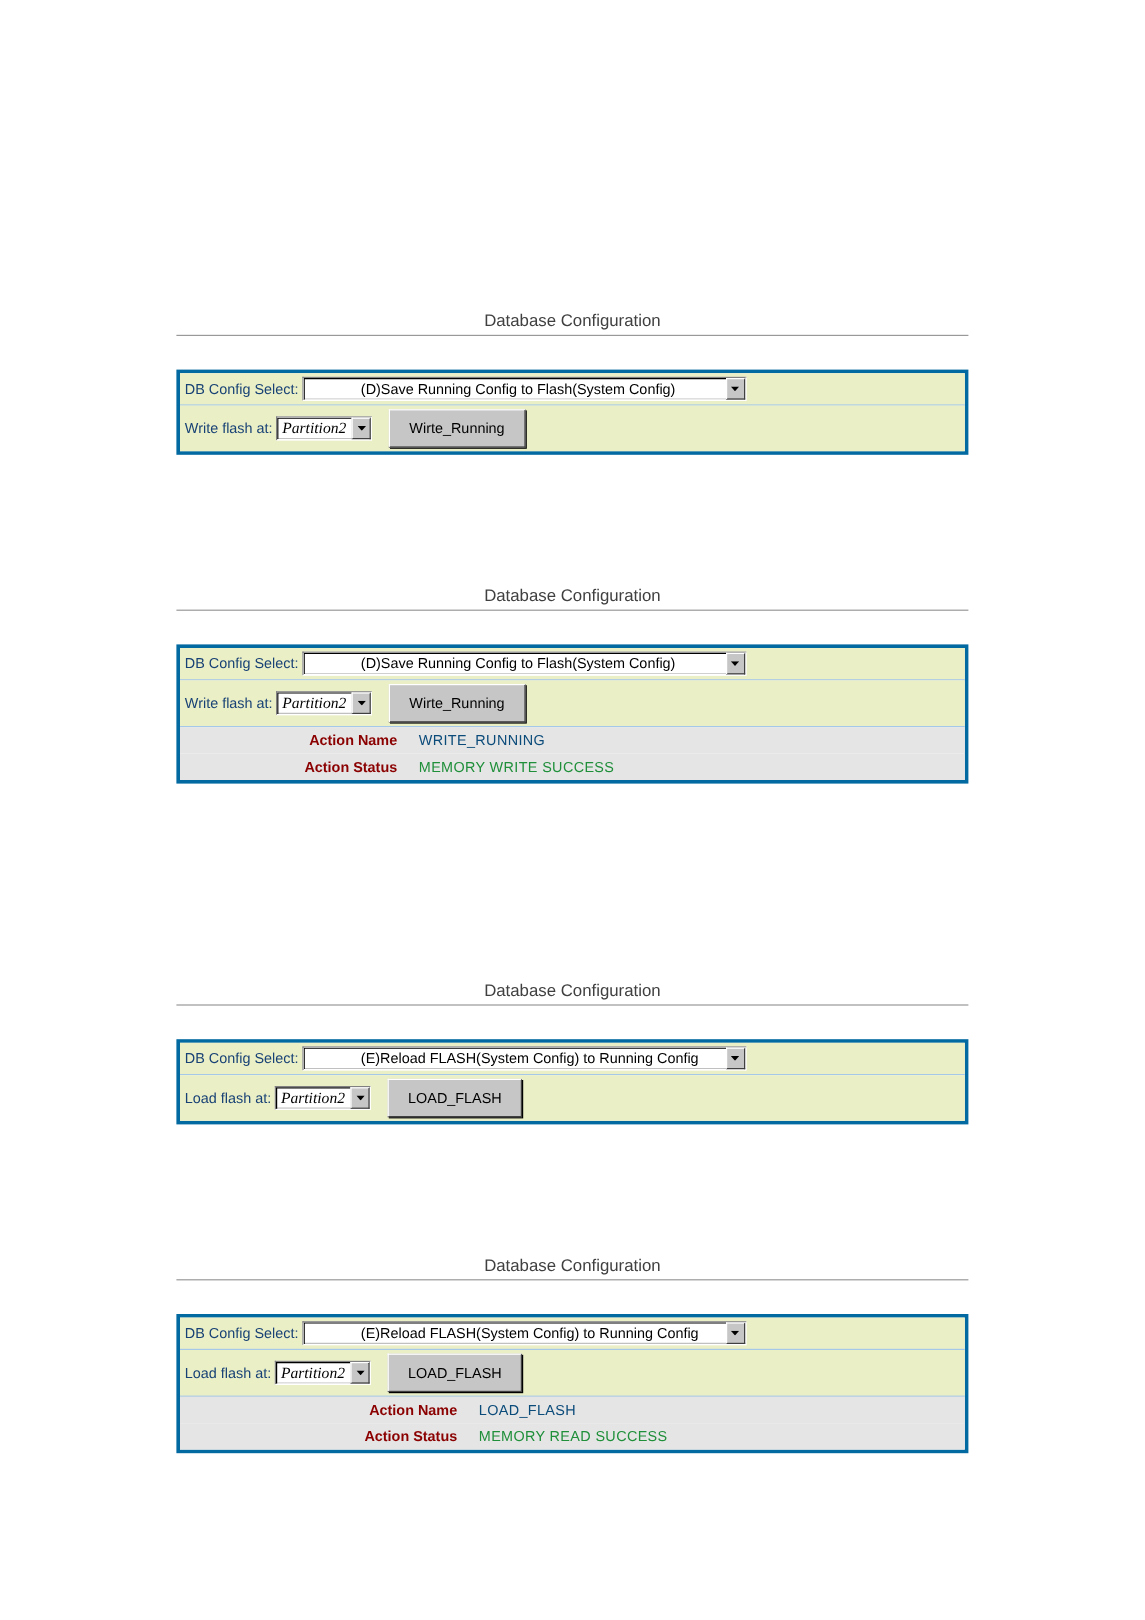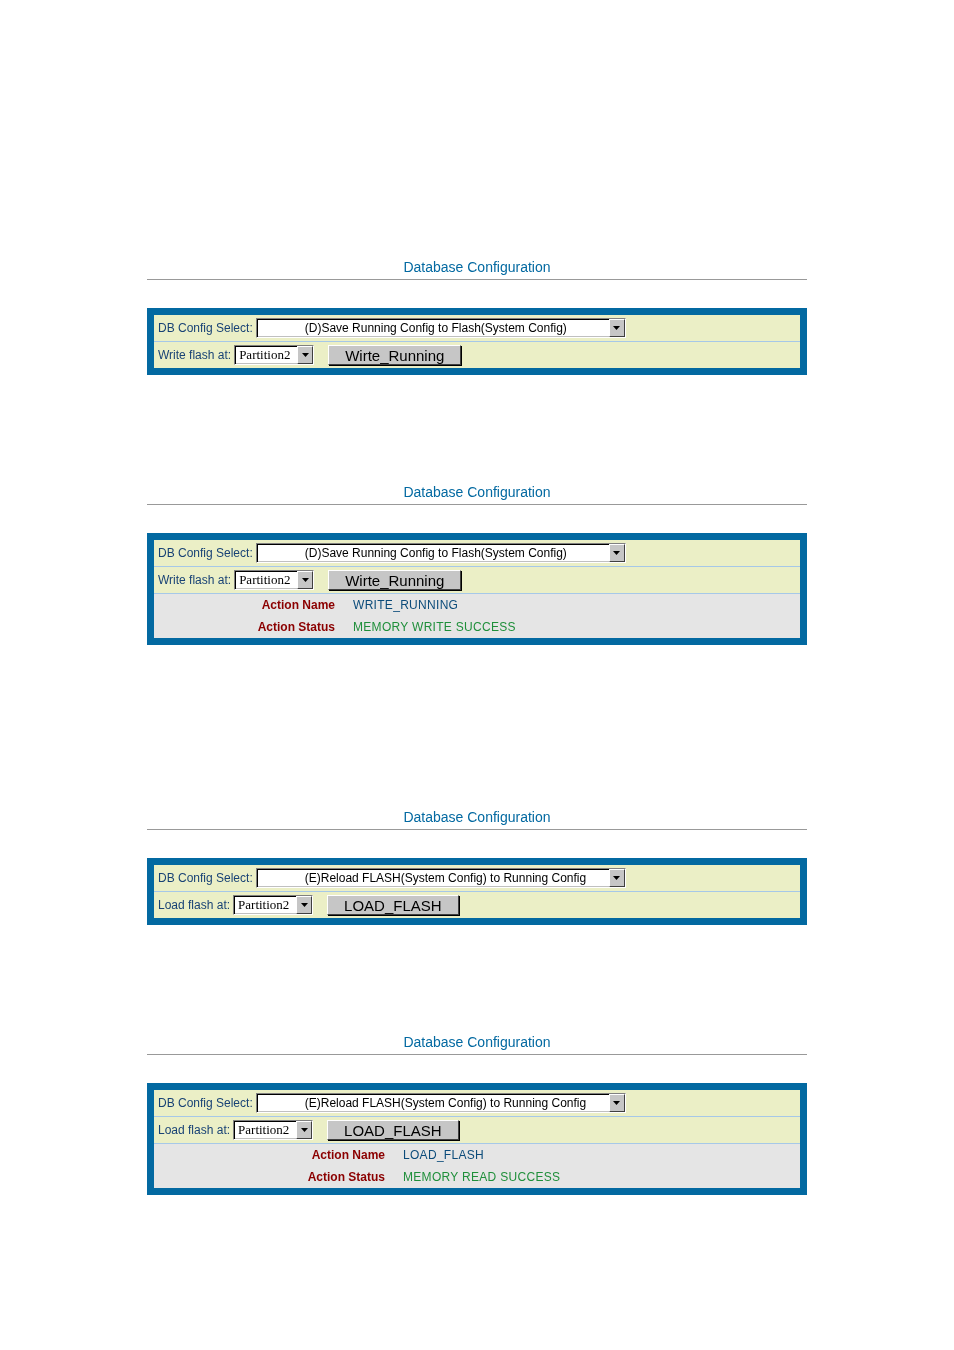--- a/index.html
+++ b/index.html
@@ -19,33 +19,33 @@
   .section {
     margin-bottom: 50px;
   }
   .title-block {
     margin: 0 auto;
     width: 660px;
     padding-top: 10px;
   }
   .title {
     text-align: center;
-    color: #0369a1;
+    color: #404040;
     font-size: 14px;
     margin: 0;
     padding: 4px 0 2px 0;
   }
   .title-underline {
     border-bottom: 1px solid #999;
     margin-top: 2px;
   }
   .panel {
     margin: 28px auto 0 auto;
     width: 660px;
-    border: 7px solid #0369a1;
+    border: 3px solid #0369a1;
     border-collapse: collapse;
     box-sizing: border-box;
   }
   .panel-row {
     background: #ebefc6;
     border-bottom: 1px solid #a6c8e8;
     padding: 3px 4px;
     display: flex;
     align-items: center;
     min-height: 24px;
@@ -74,20 +74,21 @@
   .select-text {
     padding: 2px 4px;
     font-size: 12px;
     line-height: 14px;
     white-space: nowrap;
     overflow: hidden;
   }
   .select-text.serif {
     font-family: "Times New Roman", serif;
     font-size: 13px;
+    font-style: italic;
   }
   .select-wide .select-text { width: 300px; margin-left: 44px; }
   .select-narrow .select-text { width: 54px; }
   .select-arrow {
     width: 16px;
     background: #c6c6c6;
     border-top: 1px solid #ffffff;
     border-left: 1px solid #ffffff;
     border-bottom: 1px solid #404040;
     border-right: 1px solid #404040;
@@ -95,30 +96,30 @@
     align-items: center;
     justify-content: center;
     box-sizing: border-box;
   }
   .select-arrow svg { display: block; }
   
   .btn {
     display: inline-flex;
     align-items: center;
     justify-content: center;
-    height: 20px;
+    height: 32px;
     padding: 0 16px;
     margin-left: 14px;
     background: #c6c6c6;
     border-top: 1px solid #ffffff;
     border-left: 1px solid #ffffff;
     border-bottom: 1px solid #404040;
     border-right: 1px solid #404040;
     box-shadow: 1px 1px 0 #000;
-    font-size: 15px;
+    font-size: 12px;
     color: #000;
     box-sizing: border-box;
     white-space: nowrap;
   }
 
   
   .status-row {
     background: #e5e5e5;
     padding: 4px 4px;
     display: flex;

